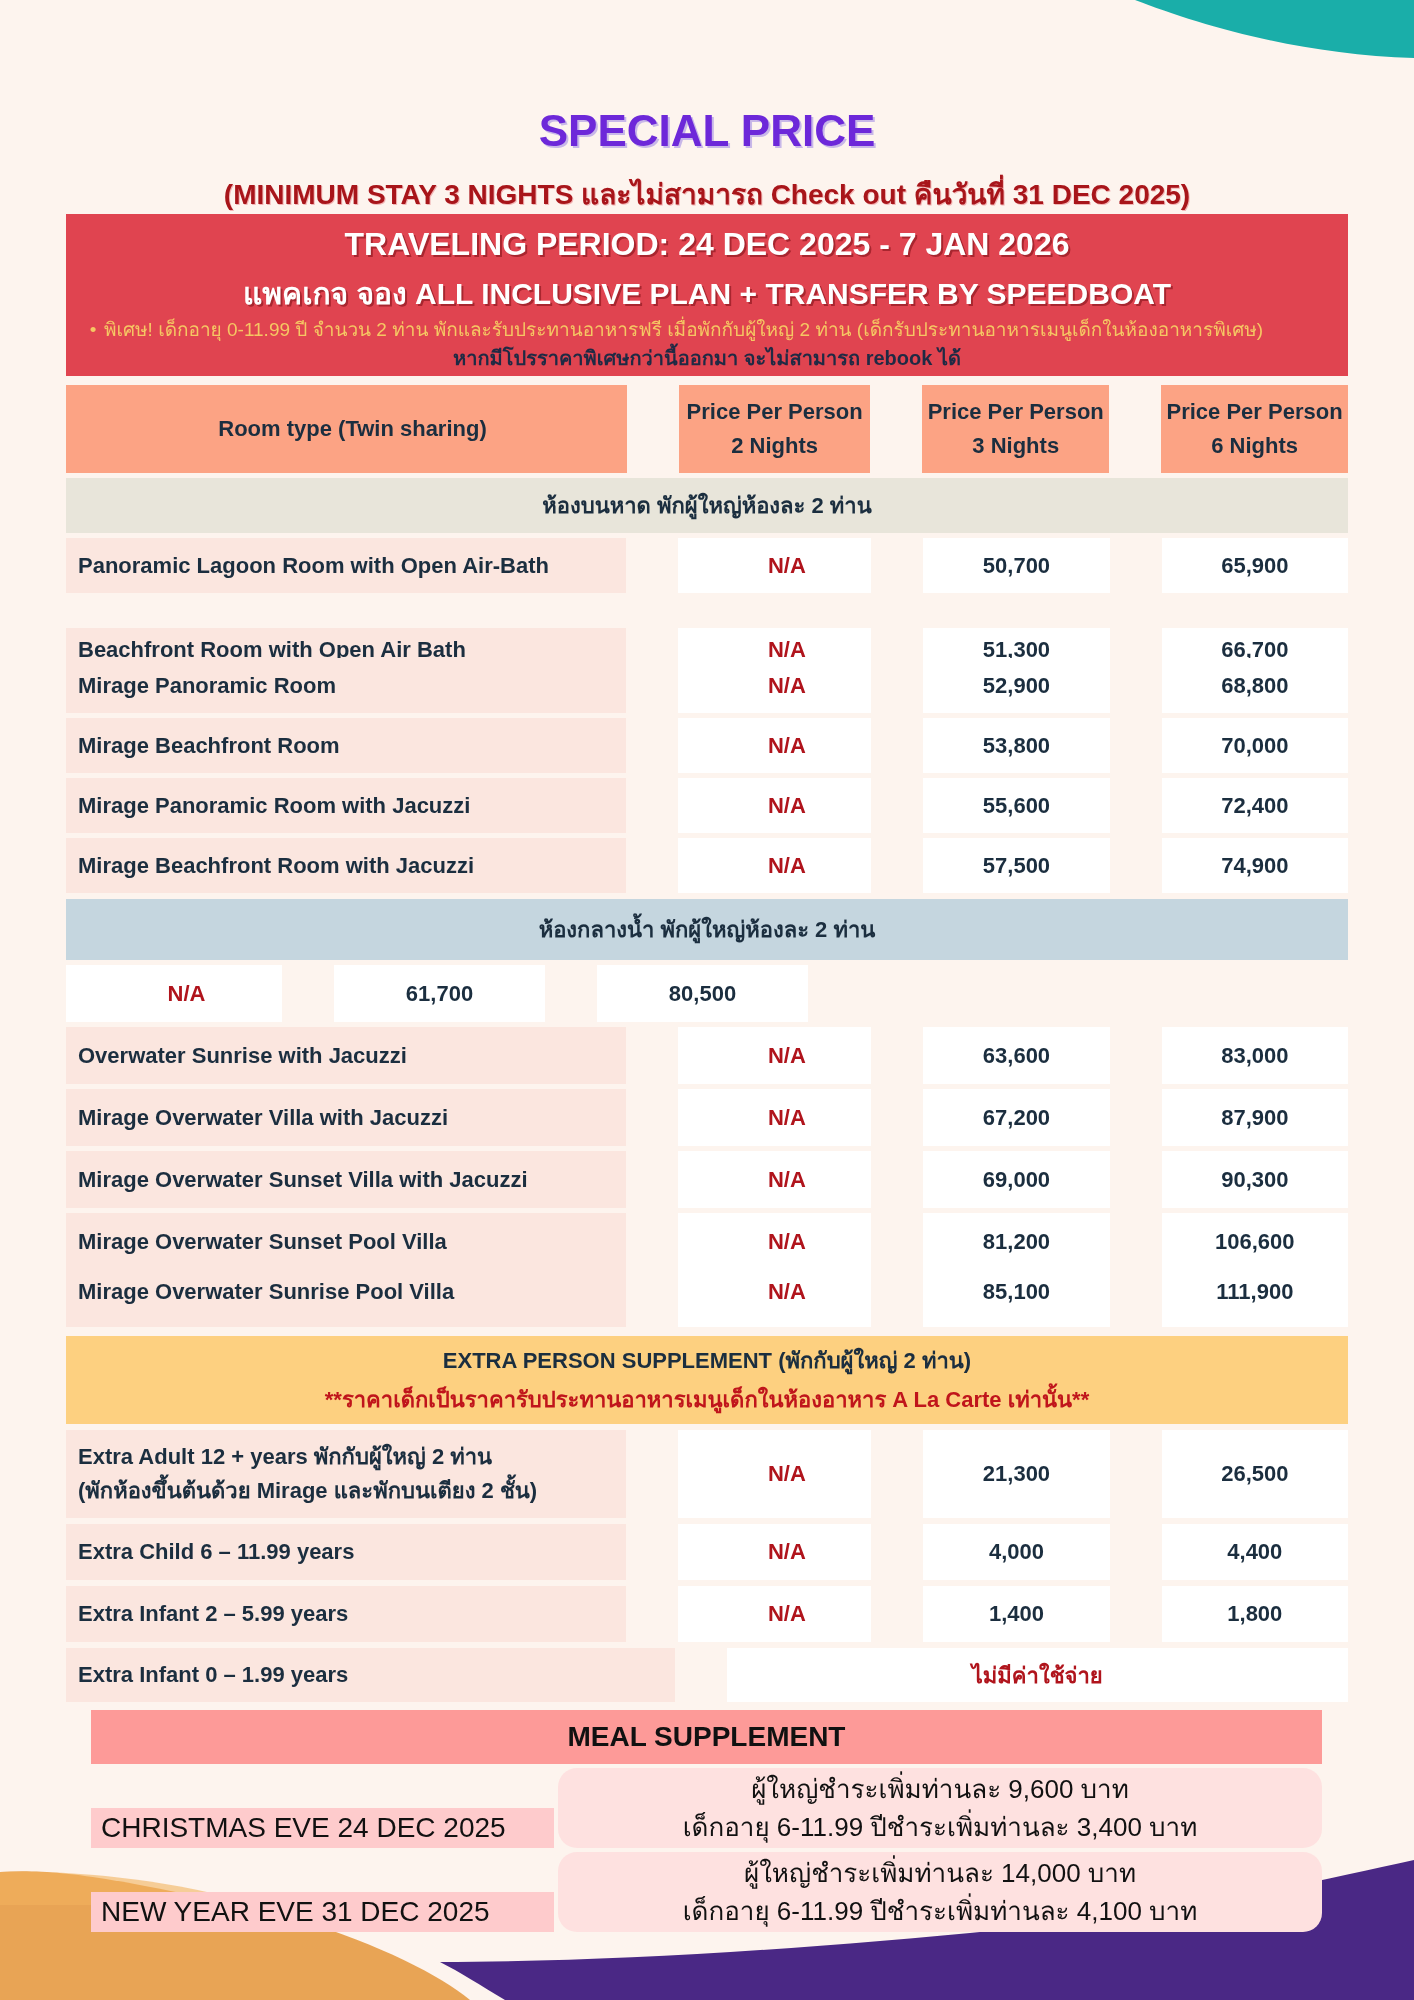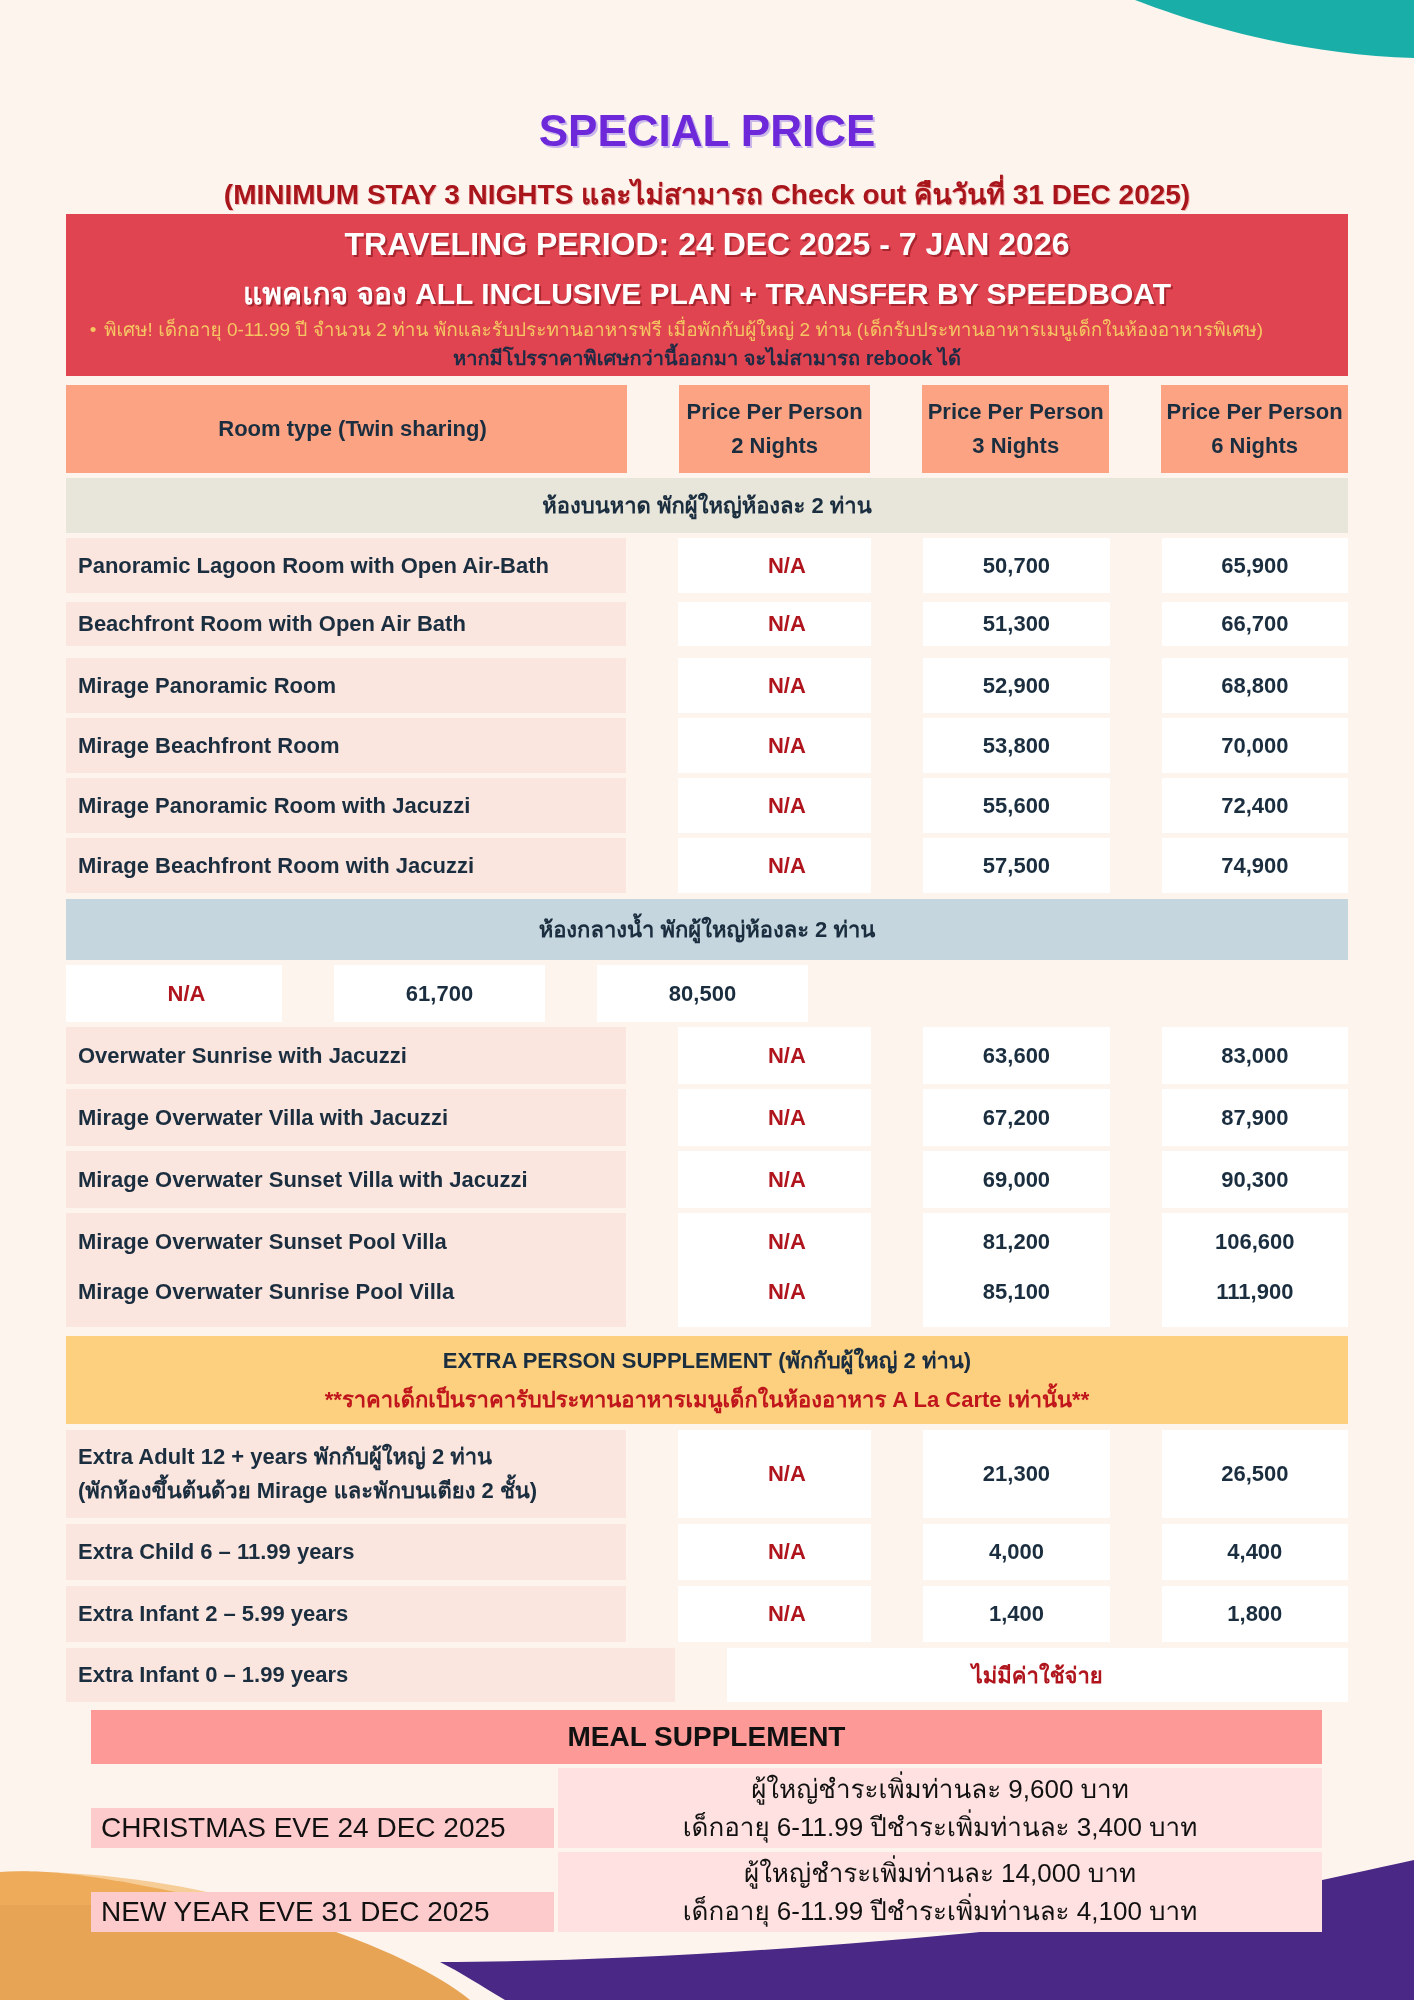--- a/index.html
+++ b/index.html
@@ -81,21 +81,21 @@
     background: #fd9a98; display: flex; align-items: center; justify-content: center;
     font-size: 28px; font-weight: 700; color: #111;
   }
   .meal-row { position: absolute; left: 0; width: 1231px; display: flex; height: 80px; }
   .meal-label {
     width: 463px; background: #fecbcc; display: flex; align-items: center;
     padding-left: 10px; font-size: 28px; color: #111; margin-right: 4px; margin-top: 40px;
   }
   .meal-val {
     width: 764px; background: #fee1e0; display: flex; flex-direction: column;
-    align-items: center; justify-content: center; font-size: 26px; color: #111; line-height: 38px;
+    align-items: center; justify-content: center; font-size: 26px; color: #111; line-height: 38px; border-radius: 19px;
   }
 </style>
 </head>
 <body>
 
 <svg class="deco" style="left:0;top:0" width="1414" height="2000" viewBox="0 0 1414 2000">
   <path d="M1135 0 C1200 25, 1300 55, 1414 58 L1414 0 Z" fill="#1aaea9"></path>
   <path d="M0 1872 C60 1868, 130 1880, 300 1920 C380 1945, 440 1975, 470 2000 L0 2000 Z" fill="#e8a455"></path>
   <path d="M0 1872 C80 1870, 170 1880, 260 1905 L0 1905 Z" fill="#f2b25e" opacity="0.6"></path>
   <path d="M440 1962 C600 1962, 800 1950, 1000 1930 C1200 1910, 1320 1880, 1414 1860 L1414 2000 L505 2000 C480 1985, 460 1972, 440 1962 Z" fill="#4a2885"></path>
@@ -133,21 +133,21 @@
     </div>
 
     <div class="section sec-beach" style="top:478px;height:55px">ห้องบนหาด พักผู้ใหญ่ห้องละ 2 ท่าน</div>
 
     <div class="row" style="top:538px;height:55px">
       <div class="cell c-name">Panoramic Lagoon Room with Open Air-Bath</div>
       <div class="cell c-2 na">N/A</div>
       <div class="cell c-3">50,700</div>
       <div class="cell c-4">65,900</div>
     </div>
-    <div class="row" style="top:602px;height:44px">
+    <div class="row" style="top:628px;height:44px">
       <div class="cell c-name">Beachfront Room with Open Air Bath</div>
       <div class="cell c-2 na">N/A</div>
       <div class="cell c-3">51,300</div>
       <div class="cell c-4">66,700</div>
     </div>
     <div class="row" style="top:658px;height:55px">
       <div class="cell c-name">Mirage Panoramic Room</div>
       <div class="cell c-2 na">N/A</div>
       <div class="cell c-3">52,900</div>
       <div class="cell c-4">68,800</div>

